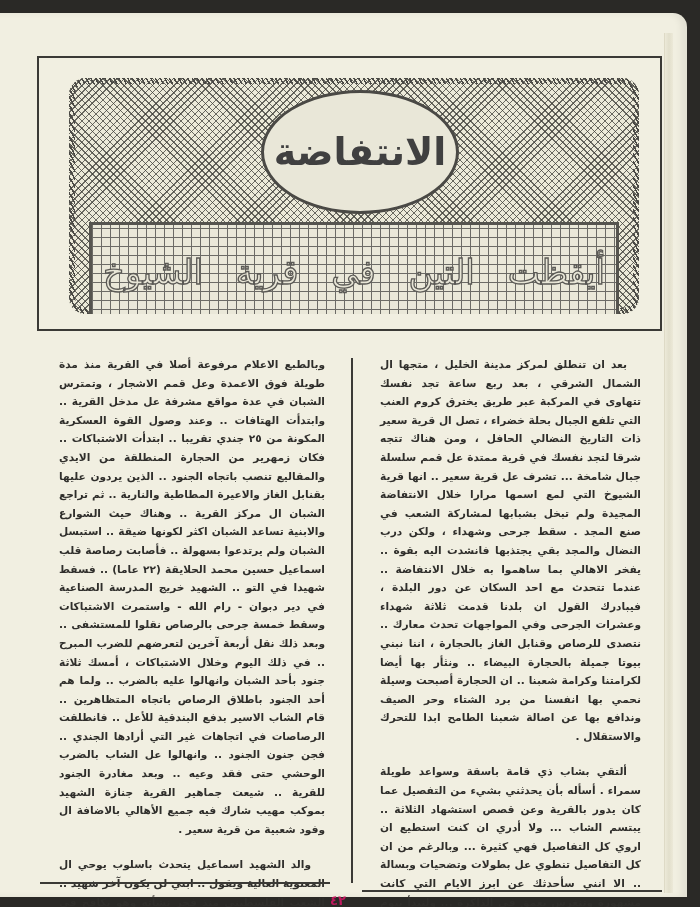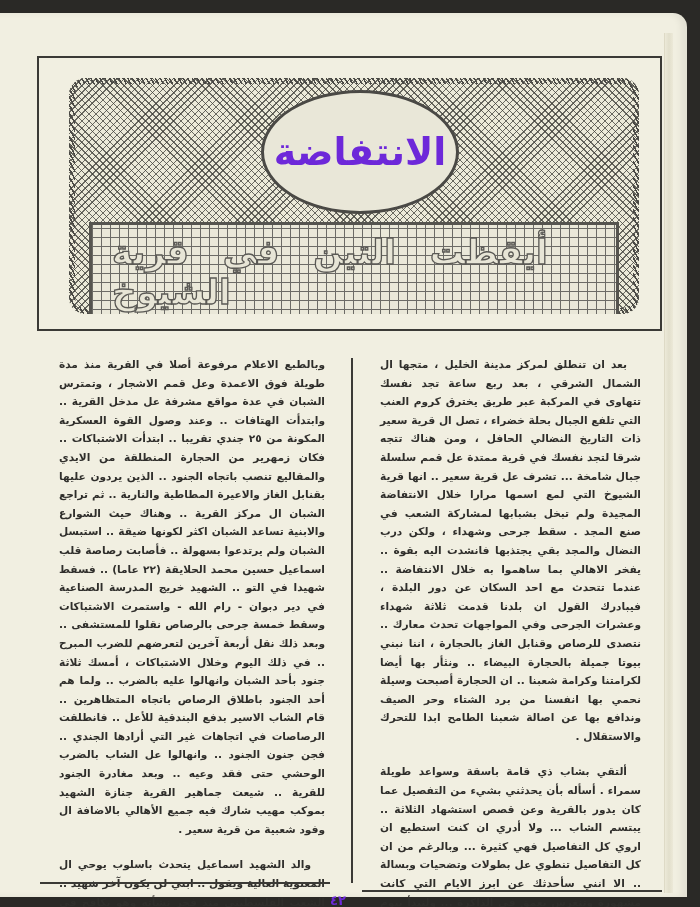--- a/index.html
+++ b/index.html
@@ -41,55 +41,54 @@
     -webkit-mask: linear-gradient(#000 0 0) padding-box, linear-gradient(#000 0 0);
     -webkit-mask-composite: xor; mask-composite: exclude;
   }
   .oval {
     position:absolute; left:192px; top:12px; width:192px; height:118px;
     border-radius:50%; border:3px solid #4a4945; background:#e9e7d8;
     display:flex; align-items:center; justify-content:center;
   }
   .oval-title {
     font-family:"DejaVu Sans", sans-serif; font-weight:bold; font-size:38px;
-    color:#6d28d9; letter-spacing:1px;
+    color:#404040; letter-spacing:1px;
   }
   .grid-box {
     position:absolute; left:20px; top:144px; width:530px; height:100px;
     border:3px solid #55544f; box-sizing:border-box; background-color:#eae8d9;
     background-image:
       repeating-linear-gradient(0deg, #6c6b66 0 1px, transparent 1px 9px),
       repeating-linear-gradient(90deg, #6c6b66 0 1px, transparent 1px 9px);
     display:flex; align-items:center; justify-content:center;
   }
   .grid-title {
-    font-family:"DejaVu Sans", sans-serif; font-size:34px; font-weight:bold;
+    font-family:"DejaVu Sans", sans-serif; font-size:34px; font-weight:normal;
     color:#e7e5d6; letter-spacing:10px;
     -webkit-text-stroke:1.3px #5a5955;
     word-spacing:22px;
-    padding-left:20px;
   }
 
   
   .col {
     position:absolute; top:325px; direction:rtl; text-align:justify;
     font-family:"DejaVu Sans", sans-serif; font-weight:bold;
     font-size:10.6px; line-height:18.6px; color:#2f2e2b;
   }
   .col p { margin:17px; text-indent:14px; }
   .col p.noindent { text-indent:0; }
   .col-right { left:363px; width:295px; }
   .col-left { left:42px; width:300px; }
   .divider {
     position:absolute; left:351px; top:345px; width:2px; height:525px; background:#3b3a36;
   }
   .bottom-rule-left { position:absolute; left:40px; top:869px; width:290px; height:2px; background:#3b3a36; }
   .bottom-rule-right { position:absolute; left:362px; top:877px; width:300px; height:2px; background:#3b3a36; }
   .page-number {
-    position:absolute; left:330px; top:880px; font-size:13px; font-weight:bold; color:#6d28d9;
+    position:absolute; left:330px; top:880px; font-size:13px; font-weight:bold; color:#be185d;
     direction:rtl;
   }
 </style>
 </head>
 <body>
 
 <div class="page">
   <div class="page-edge"></div>
 
   <div class="banner">

